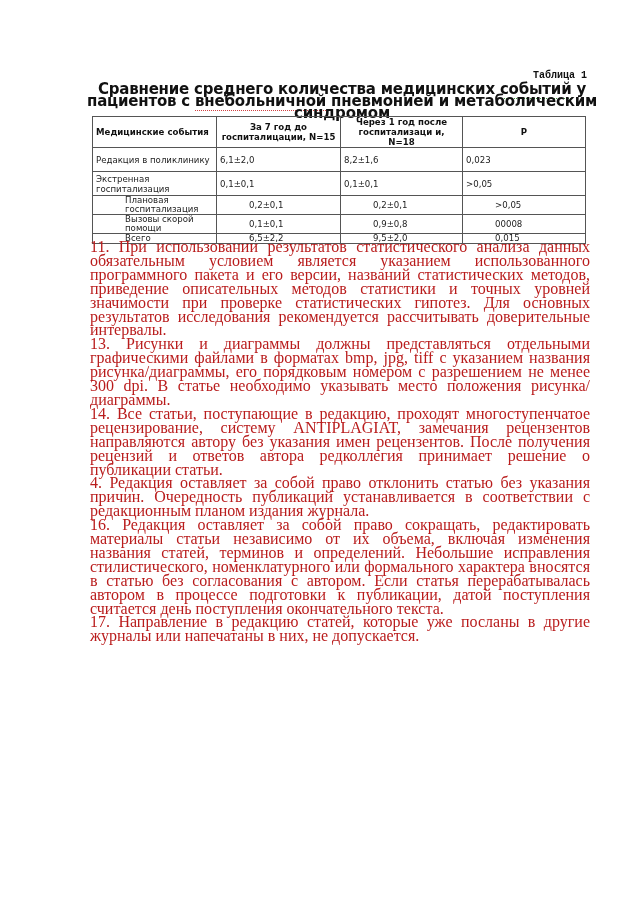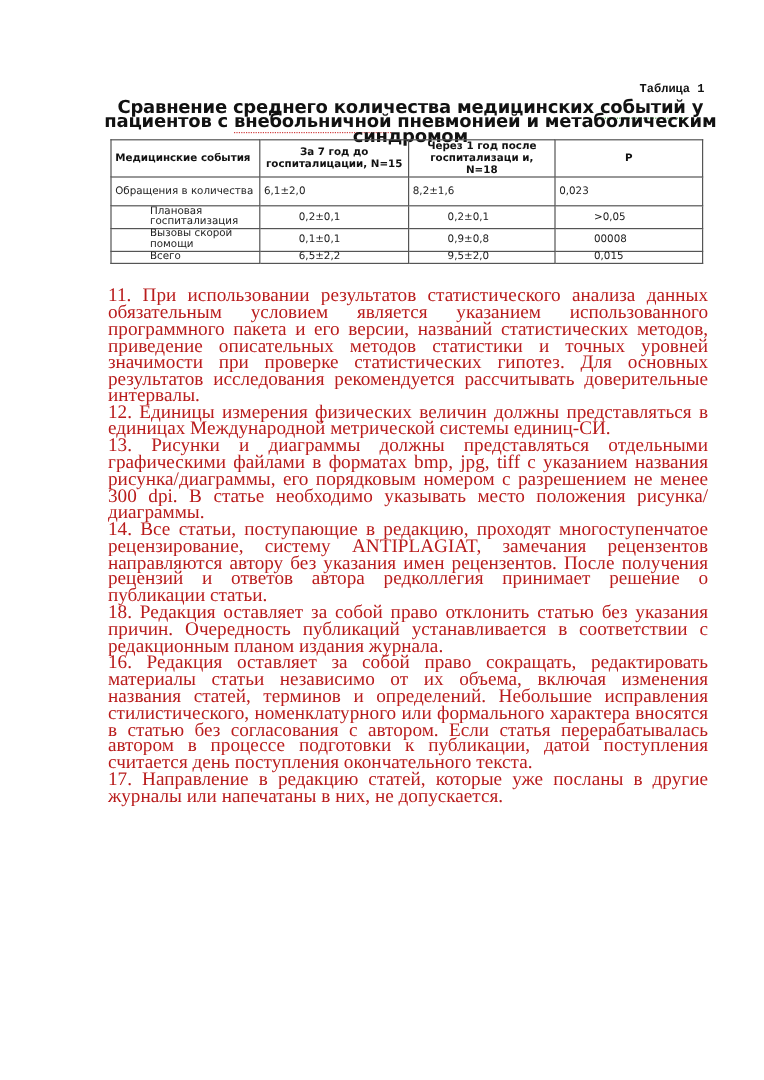--- a/index.html
+++ b/index.html
@@ -59,24 +59,30 @@
     <thead>
       <tr>
         <th class="first">Медицинские события</th>
         <th>За 7 год до госпиталицации, N=15</th>
         <th>Через 1 год после госпитализаци и, N=18</th>
         <th>P</th>
       </tr>
     </thead>
     <tbody>
       <tr class="tall">
-        <td class="rowname">Обращения в количества</td>
+        <td class="rowname">Редакция в поликлинику</td>
         <td>6,1±2,0</td>
         <td>8,2±1,6</td>
         <td>0,023</td>
+      </tr>
+      <tr class="tall">
+        <td class="rowname">Экстренная госпитализация</td>
+        <td>0,1±0,1</td>
+        <td>0,1±0,1</td>
+        <td>&gt;0,05</td>
       </tr>
       <tr class="short">
         <td class="rowname">Плановая госпитализация</td>
         <td>0,2±0,1</td>
         <td>0,2±0,1</td>
         <td>&gt;0,05</td>
       </tr>
       <tr class="short">
         <td class="rowname">Вызовы скорой помощи</td>
         <td>0,1±0,1</td>
@@ -87,21 +93,20 @@
         <td class="rowname">Всего</td>
         <td>6,5±2,2</td>
         <td>9,5±2,0</td>
         <td>0,015</td>
       </tr>
     </tbody>
   </table>
 
   <div class="body-text">
     <p>11. При использовании результатов статистического анализа данных обязательным условием является указанием использованного программного пакета и его версии, названий статистических методов, приведение описательных методов статистики и точных уровней значимости при проверке статистических гипотез. Для основных результатов исследования рекомендуется рассчитывать доверительные интервалы.</p>
-    <p>12. Единицы измерения физических величин должны представляться в единицах Международной метрической системы единиц-СИ.</p>
     <p>13. Рисунки и диаграммы должны представляться отдельными графическими файлами в форматах bmp, jpg, tiff с указанием названия рисунка/диаграммы, его порядковым номером с разрешением не менее 300 dpi. В статье необходимо указывать место положения рисунка/диаграммы.</p>
     <p>14. Все статьи, поступающие в редакцию, проходят многоступенчатое рецензирование, систему ANTIPLAGIAT, замечания рецензентов направляются автору без указания имен рецензентов. После получения рецензий и ответов автора редколлегия принимает решение о публикации статьи.</p>
-    <p>18. Редакция оставляет за собой право отклонить статью без указания причин. Очередность публикаций устанавливается в соответствии с редакционным планом издания журнала.</p>
+    <p>4. Редакция оставляет за собой право отклонить статью без указания причин. Очередность публикаций устанавливается в соответствии с редакционным планом издания журнала.</p>
     <p>16. Редакция оставляет за собой право сокращать, редактировать материалы статьи независимо от их объема, включая изменения названия статей, терминов и определений. Небольшие исправления стилистического, номенклатурного или формального характера вносятся в статью без согласования с автором. Если статья перерабатывалась автором в процессе подготовки к публикации, датой поступления считается день поступления окончательного текста.</p>
     <p>17. Направление в редакцию статей, которые уже посланы в другие журналы или напечатаны в них, не допускается.</p>
   </div>
 
 </div>
 
 </body></html>

